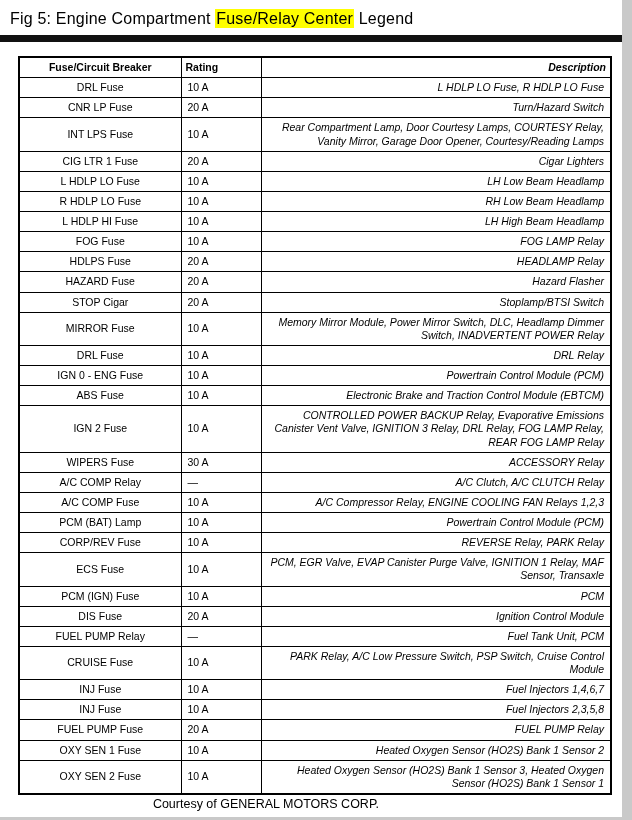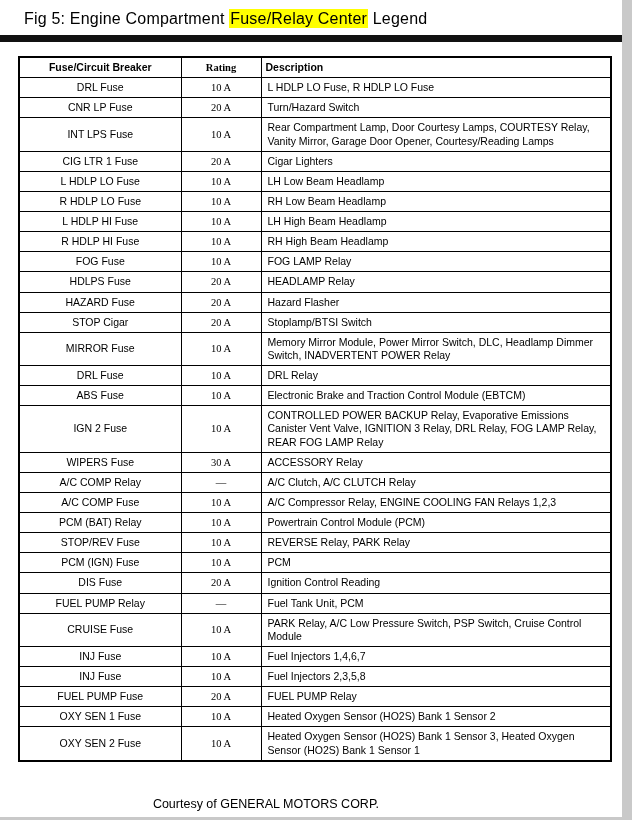--- a/index.html
+++ b/index.html
@@ -8,21 +8,21 @@
     width: 632px;
     height: 820px;
     background: #ffffff;
     font-family: "Liberation Sans", sans-serif;
     color: #000;
     position: relative;
     overflow: hidden;
   }
   .content { width: 622px; }
   .title {
-    padding: 10px 0 0 24px;
+    padding: 10px 0 0 10px;
     font-size: 16px;
     letter-spacing: 0.2px;
   }
   .hl { background: #ffff00; padding: 1px 1px; }
   .black-bar {
     height: 7px;
     background: #111111;
     margin-top: 7px;
     width: 622px;
   }
@@ -39,22 +39,22 @@
     line-height: 1.25;
   }
   th {
     padding: 3px 4px;
     font-weight: bold;
     text-align: center;
     font-size: 10.5px;
   }
   td { padding: 3px 6px; }
   .col-fuse   { width: 162px; text-align: center; margin-left: 38px; }
-  .col-rating { width: 80px;  text-align: center; font-family: Liberation Serif, serif; }
-  .col-desc   { text-align: left; }
+  .col-rating { width: 80px;  text-align: left; }
+  .col-desc   { text-align: right; font-style: italic; }
   .courtesy {
     position: absolute;
     bottom: 9px;
     left: 0;
     width: 532px;
     text-align: center;
     font-size: 12.5px;
   }
   .right-edge {
     position: absolute;
@@ -119,25 +119,20 @@
             <td class="col-fuse">R HDLP LO Fuse</td>
             <td class="col-rating">10 A</td>
             <td class="col-desc">RH Low Beam Headlamp</td>
           </tr>
           <tr>
             <td class="col-fuse">L HDLP HI Fuse</td>
             <td class="col-rating">10 A</td>
             <td class="col-desc">LH High Beam Headlamp</td>
           </tr>
           <tr>
-            <td class="col-fuse">R HDLP HI Fuse</td>
-            <td class="col-rating">10 A</td>
-            <td class="col-desc">RH High Beam Headlamp</td>
-          </tr>
-          <tr>
             <td class="col-fuse">FOG Fuse</td>
             <td class="col-rating">10 A</td>
             <td class="col-desc">FOG LAMP Relay</td>
           </tr>
           <tr>
             <td class="col-fuse">HDLPS Fuse</td>
             <td class="col-rating">20 A</td>
             <td class="col-desc">HEADLAMP Relay</td>
           </tr>
           <tr>
@@ -152,20 +147,25 @@
           </tr>
           <tr>
             <td class="col-fuse">MIRROR Fuse</td>
             <td class="col-rating">10 A</td>
             <td class="col-desc">Memory Mirror Module, Power Mirror Switch, DLC, Headlamp Dimmer Switch, INADVERTENT POWER Relay</td>
           </tr>
           <tr>
             <td class="col-fuse">DRL Fuse</td>
             <td class="col-rating">10 A</td>
             <td class="col-desc">DRL Relay</td>
+          </tr>
+          <tr>
+            <td class="col-fuse">IGN 0 - ENG Fuse</td>
+            <td class="col-rating">10 A</td>
+            <td class="col-desc">Powertrain Control Module (PCM)</td>
           </tr>
           <tr>
             <td class="col-fuse">ABS Fuse</td>
             <td class="col-rating">10 A</td>
             <td class="col-desc">Electronic Brake and Traction Control Module (EBTCM)</td>
           </tr>
           <tr>
             <td class="col-fuse">IGN 2 Fuse</td>
             <td class="col-rating">10 A</td>
             <td class="col-desc">CONTROLLED POWER BACKUP Relay, Evaporative Emissions Canister Vent Valve, IGNITION 3 Relay, DRL Relay, FOG LAMP Relay, REAR FOG LAMP Relay</td>
@@ -179,38 +179,43 @@
             <td class="col-fuse">A/C COMP Relay</td>
             <td class="col-rating">—</td>
             <td class="col-desc">A/C Clutch, A/C CLUTCH Relay</td>
           </tr>
           <tr>
             <td class="col-fuse">A/C COMP Fuse</td>
             <td class="col-rating">10 A</td>
             <td class="col-desc">A/C Compressor Relay, ENGINE COOLING FAN Relays 1,2,3</td>
           </tr>
           <tr>
-            <td class="col-fuse">PCM (BAT) Relay</td>
+            <td class="col-fuse">PCM (BAT) Lamp</td>
             <td class="col-rating">10 A</td>
             <td class="col-desc">Powertrain Control Module (PCM)</td>
           </tr>
           <tr>
-            <td class="col-fuse">STOP/REV Fuse</td>
+            <td class="col-fuse">CORP/REV Fuse</td>
             <td class="col-rating">10 A</td>
             <td class="col-desc">REVERSE Relay, PARK Relay</td>
           </tr>
           <tr>
+            <td class="col-fuse">ECS Fuse</td>
+            <td class="col-rating">10 A</td>
+            <td class="col-desc">PCM, EGR Valve, EVAP Canister Purge Valve, IGNITION 1 Relay, MAF Sensor, Transaxle</td>
+          </tr>
+          <tr>
             <td class="col-fuse">PCM (IGN) Fuse</td>
             <td class="col-rating">10 A</td>
             <td class="col-desc">PCM</td>
           </tr>
           <tr>
             <td class="col-fuse">DIS Fuse</td>
             <td class="col-rating">20 A</td>
-            <td class="col-desc">Ignition Control Reading</td>
+            <td class="col-desc">Ignition Control Module</td>
           </tr>
           <tr>
             <td class="col-fuse">FUEL PUMP Relay</td>
             <td class="col-rating">—</td>
             <td class="col-desc">Fuel Tank Unit, PCM</td>
           </tr>
           <tr>
             <td class="col-fuse">CRUISE Fuse</td>
             <td class="col-rating">10 A</td>
             <td class="col-desc">PARK Relay, A/C Low Pressure Switch, PSP Switch, Cruise Control Module</td>

